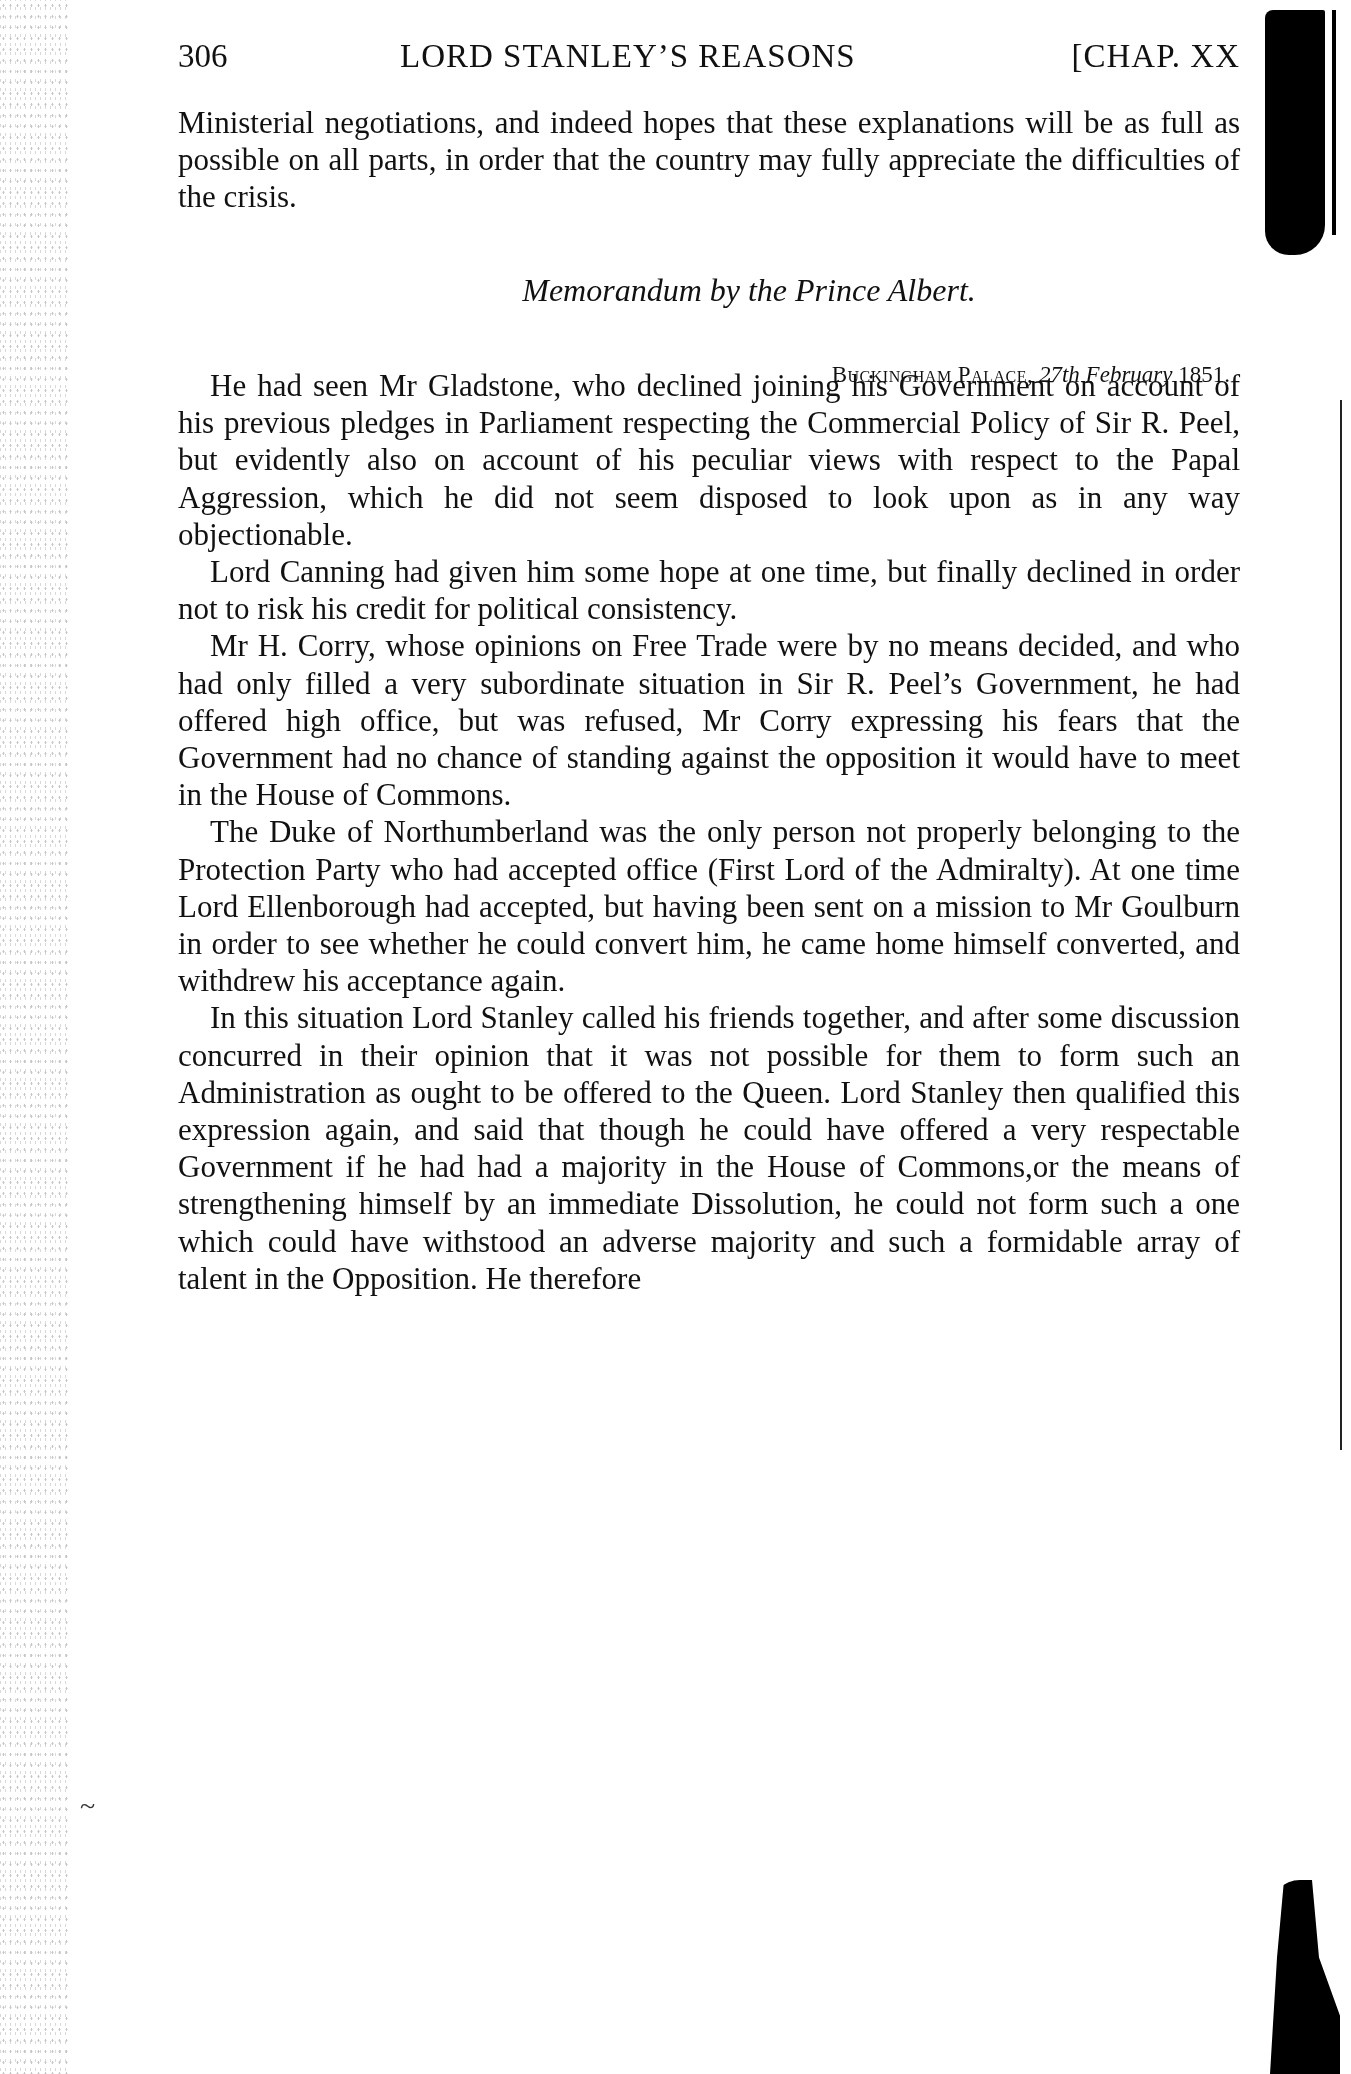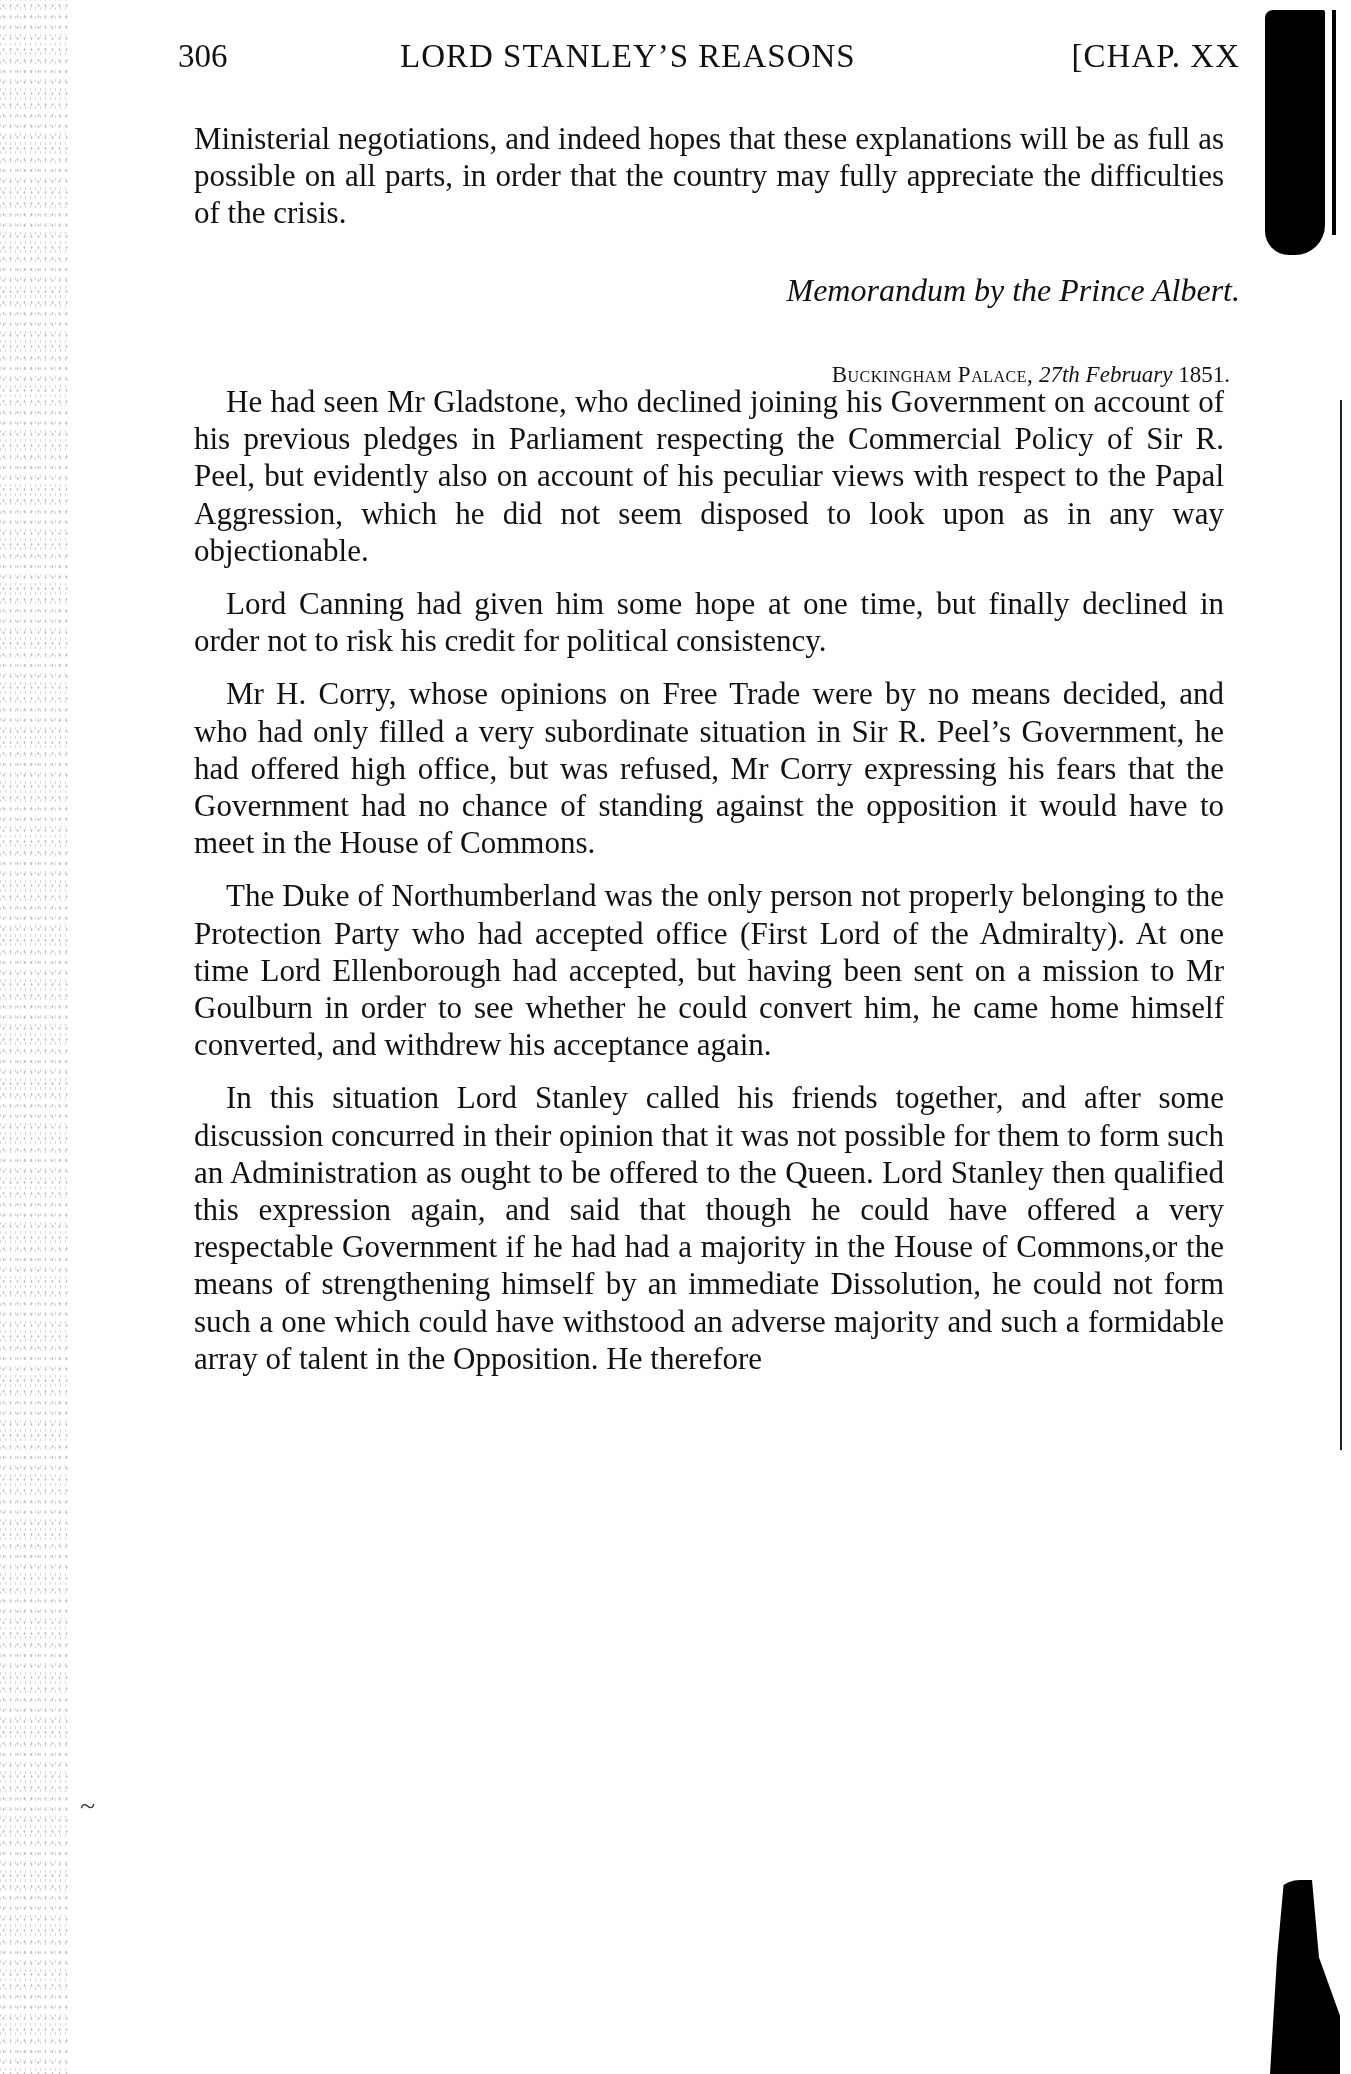--- a/index.html
+++ b/index.html
@@ -12,24 +12,24 @@
   .binding-top-line { position:absolute; left:1332px; top:10px; width:4px; height:225px; background:#000; }
   .binding-rule { position:absolute; left:1340px; top:400px; width:2px; height:1050px; background:#222; }
   .binding-bottom { position:absolute; left:1270px; top:1880px; width:70px; height:194px; background:#000;
     border-radius: 30px 4px 0 0; clip-path: polygon(20% 0, 60% 0, 70% 40%, 100% 70%, 100% 100%, 0 100%, 10% 40%); }
   .page { position:absolute; left:178px; top:0; width:1062px; }
   .running-head { position:absolute; top:38px; left:0; width:1062px; height:44px; font-size:33px; }
   .rh-page { position:absolute; left:0; top:0; }
   .rh-title { position:absolute; left:222px; top:0; letter-spacing:1px; }
   .rh-chap { position:absolute; right:0; top:0; font-variant: small-caps; letter-spacing:1px;text-align:right; }
   .text { position:absolute; left:0; width:1062px; font-size:31px; line-height:37.2px; text-align:justify; }
-  .text p { margin:16px; text-indent:0; }
+  .text p { margin:0; text-indent:0; }
   .text p.indent { text-indent:32px; }
   .cont { top:104px; }
-  .memo-title { position:absolute; top:272px; left:0; width:1062px; text-align:right; font-style:italic; font-size:32px; padding-left:80px; box-sizing:border-box; }
+  .memo-title { position:absolute; top:272px; left:0; width:1062px; text-align:center; font-style:italic; font-size:32px; padding-left:80px; box-sizing:border-box; }
   .memo-date { position:absolute; top:322px; right:10px; font-size:23px;margin-top:40px; }
   .memo-date .sc { font-variant:small-caps; letter-spacing:0.5px; }
   .memo-date .it { font-style:italic; }
   .body-text { top:367px; }
   .body-text p { text-align-last:left; }
   .mark { position:absolute; left:80px; top:1790px; font-size:28px; color:#333; }
 </style>
 </head>
 <body>
 

